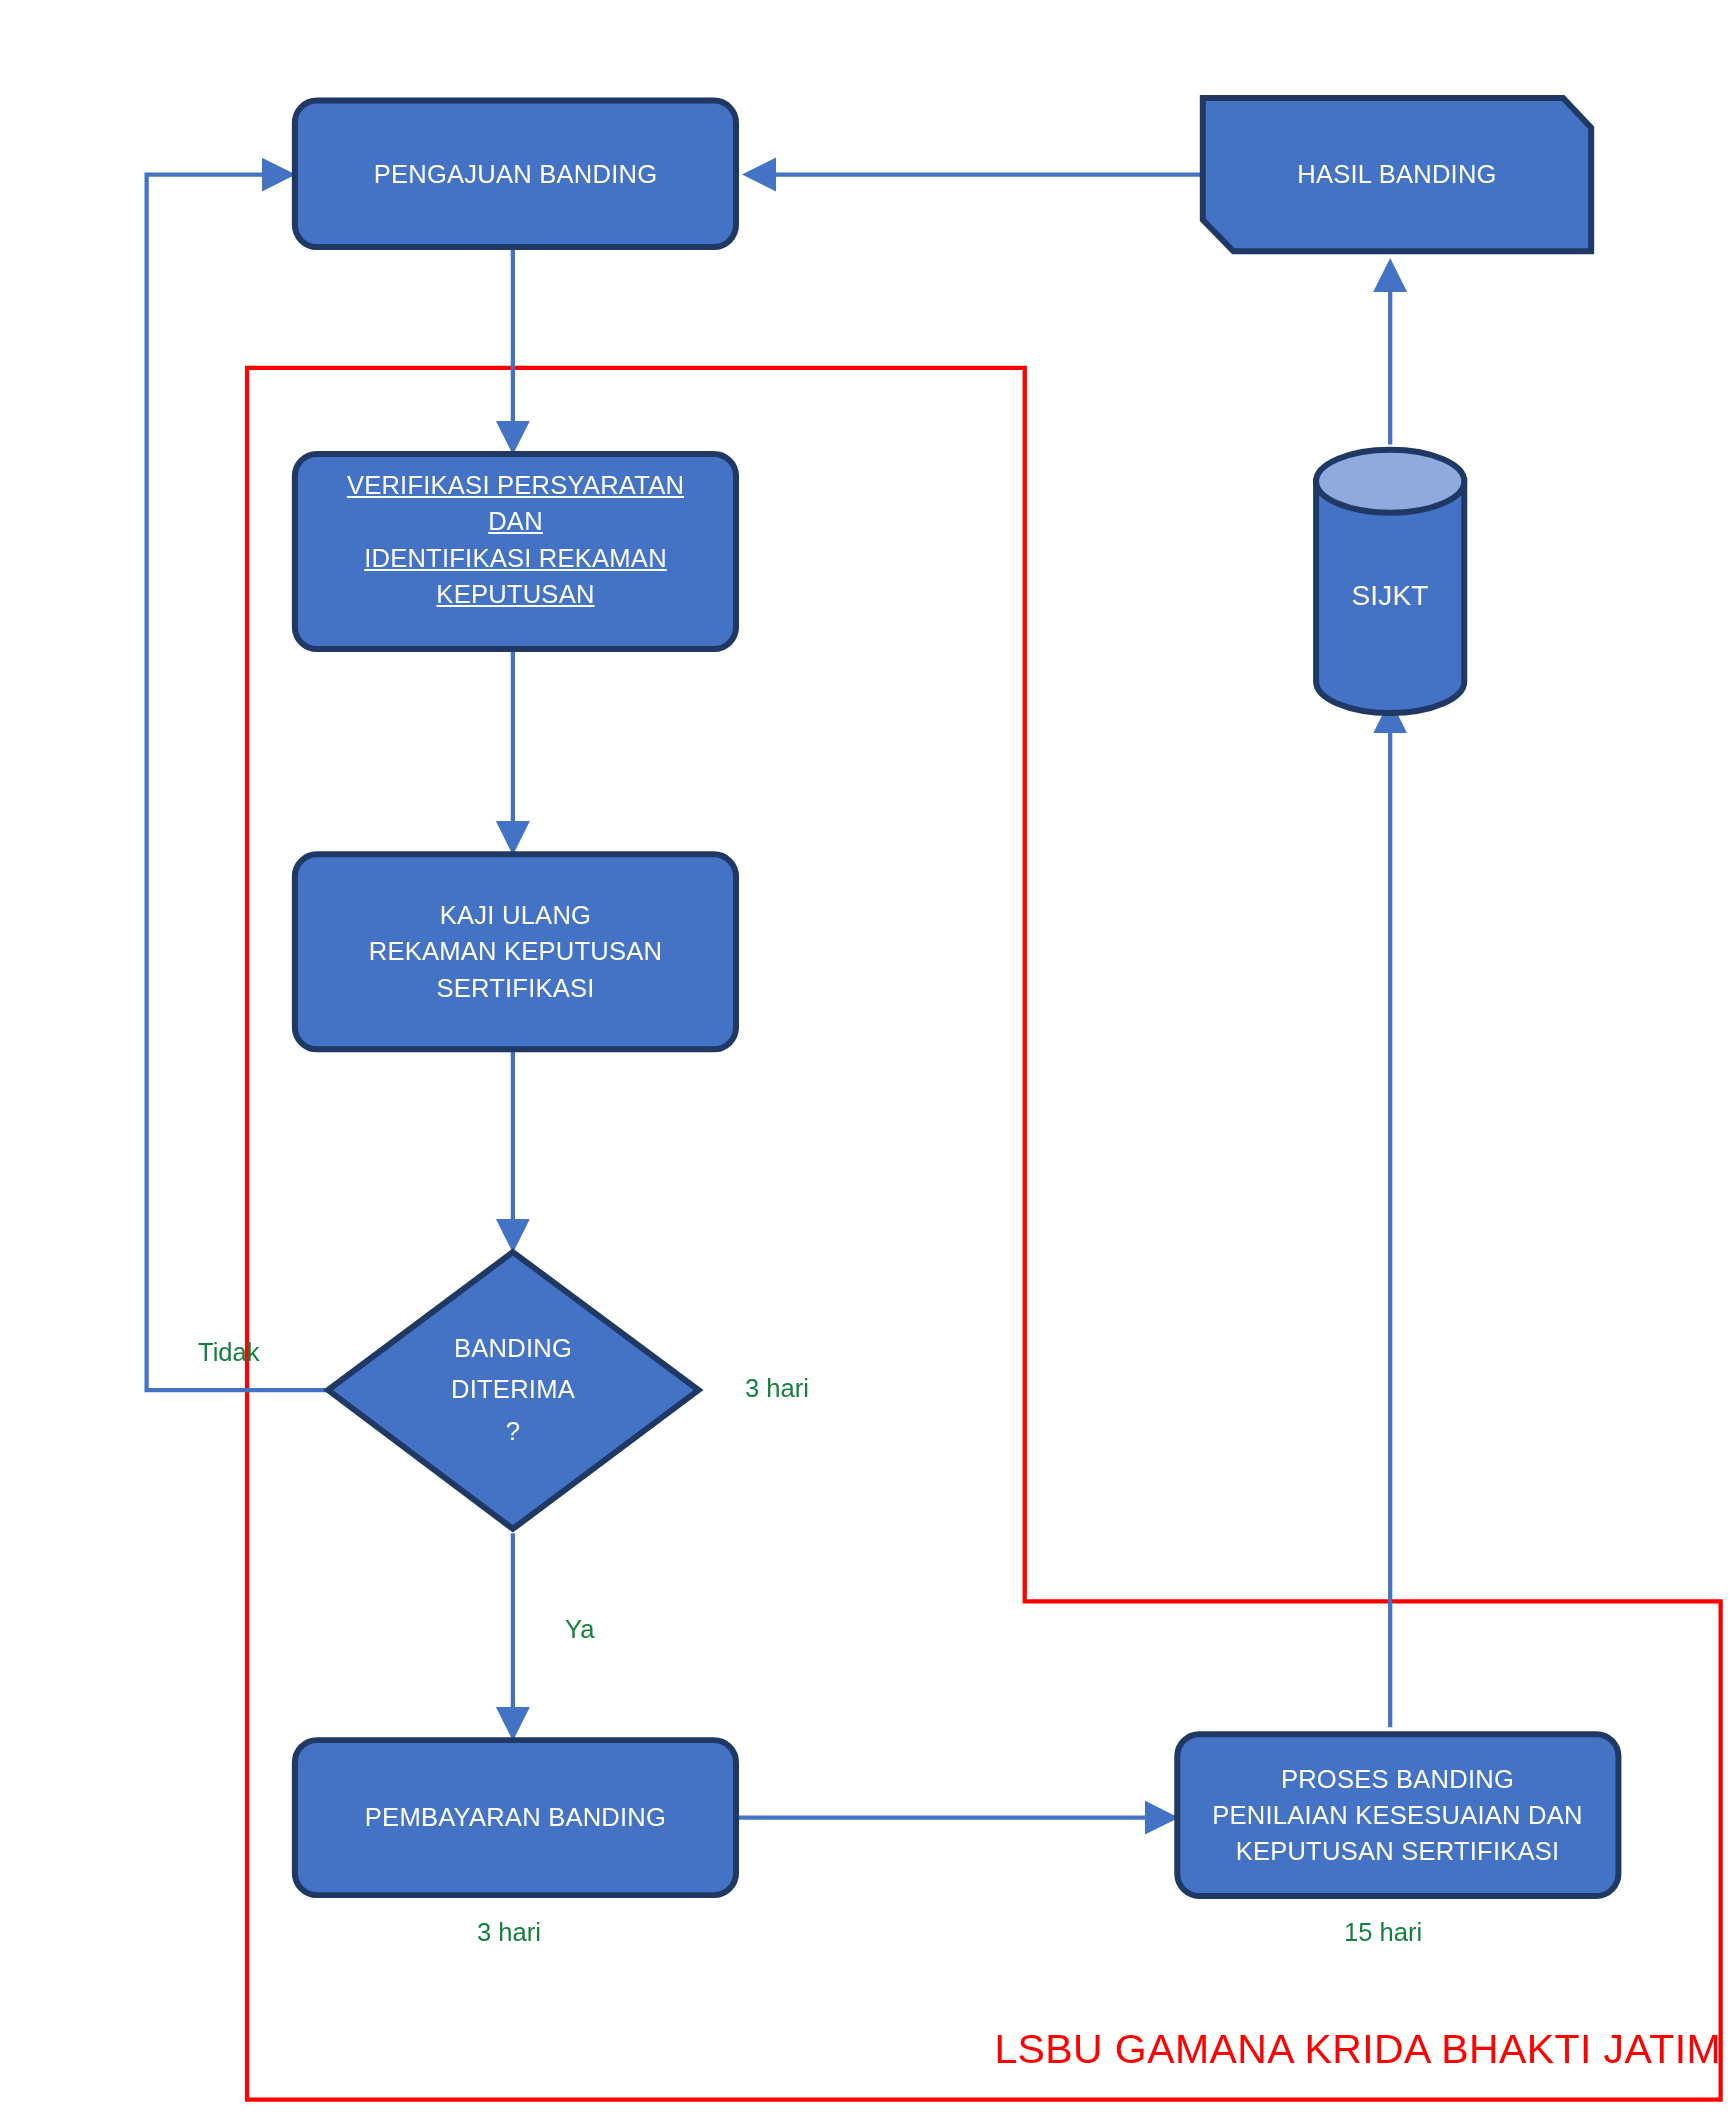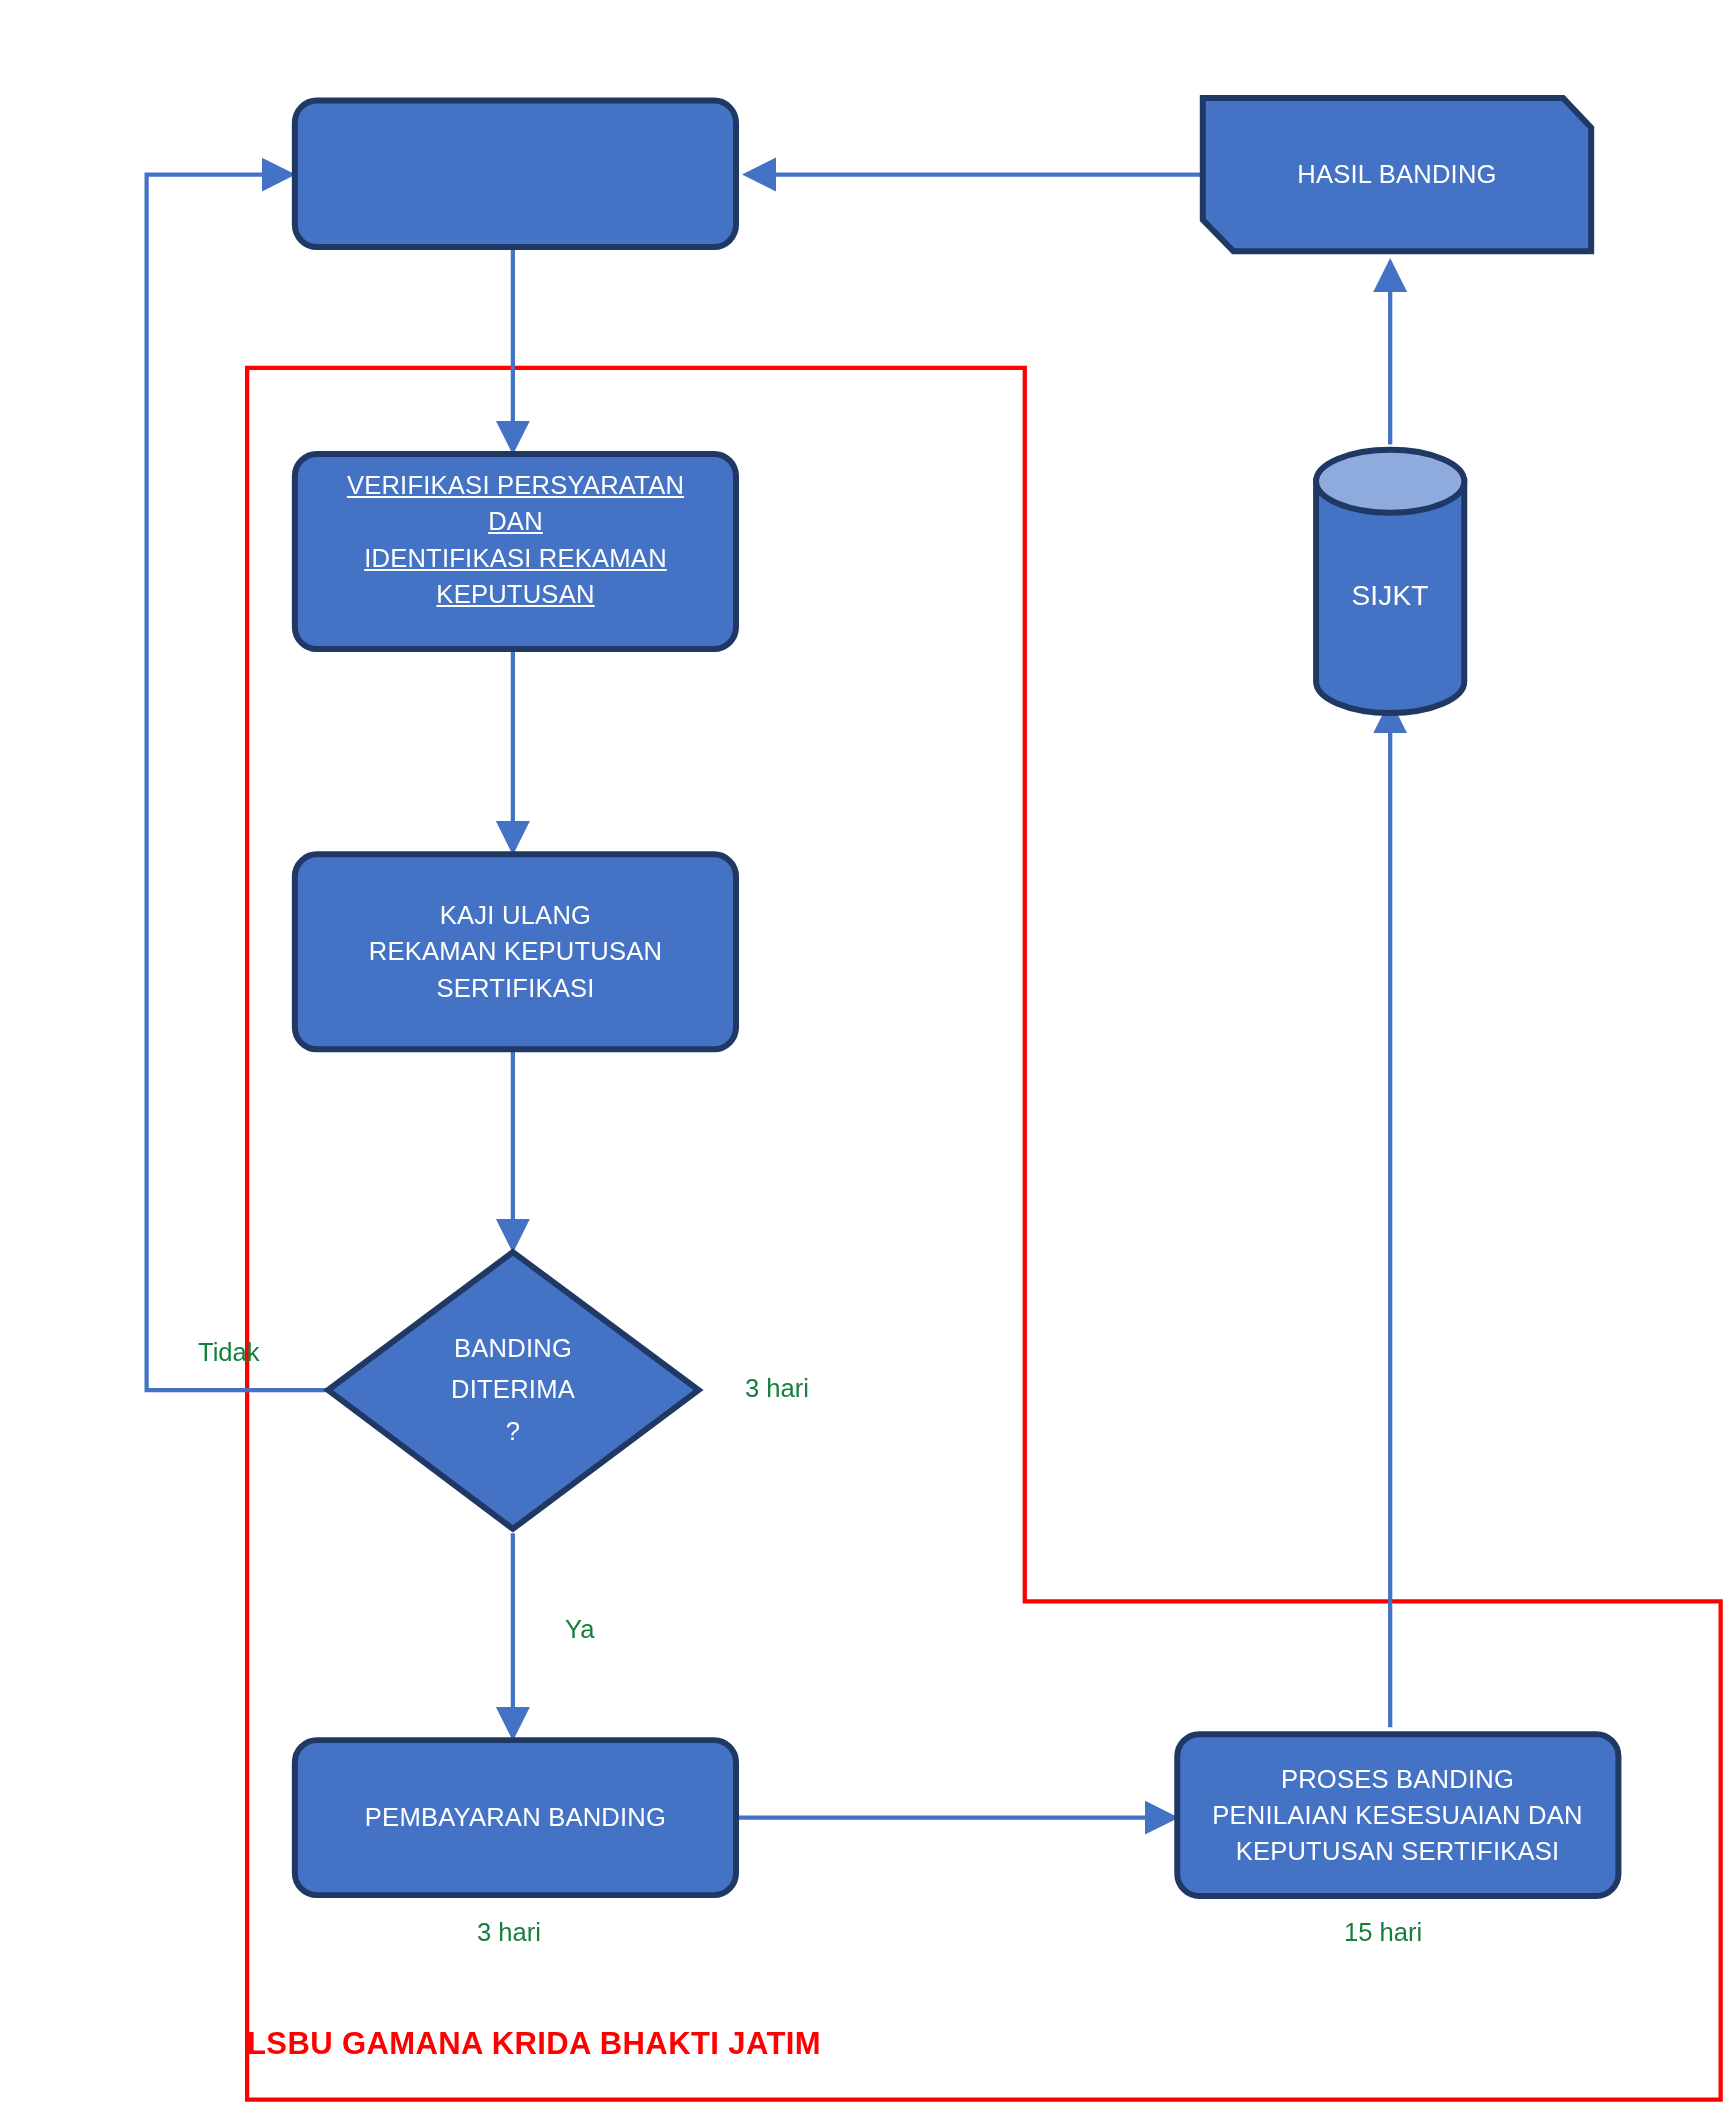--- a/index.html
+++ b/index.html
@@ -44,25 +44,25 @@
     color: #15803d;
     font-family: "Liberation Sans", sans-serif;
     font-size: 25.6px;
     line-height: 1.2;
     white-space: nowrap;
   }
   .boundary-title {
     position: absolute;
     color: #FF0000;
     font-family: "Liberation Sans", sans-serif;
-    font-weight: bold;
-    font-size: 31px;
+    font-weight: normal;
+    font-size: 41px;
     letter-spacing: 0.4px;
     white-space: nowrap;
-    text-align: left;
+    text-align: right;
   }
 </style>
 </head>
 <body>
 
 <div id="canvas">
 
   <svg class="layer" viewBox="0 0 2032 2489">
     <defs>
       <marker id="arrow-blue" markerWidth="12" markerHeight="12" refX="6.2" refY="4" orient="auto" markerUnits="strokeWidth">
@@ -103,20 +103,21 @@
     <rect x="346" y="2043" width="518" height="182" rx="26" ry="26" fill="#4472C4" stroke="#1F3864" stroke-width="7"></rect>
 
     <rect x="1382" y="2036" width="518" height="190" rx="26" ry="26" fill="#4472C4" stroke="#1F3864" stroke-width="7"></rect>
 
     <g>
       <path d="M 1545,565 L 1545,800 A 87,37 0 0 0 1719,800 L 1719,565 Z" fill="#4472C4" stroke="#1F3864" stroke-width="7"></path>
       <ellipse cx="1632" cy="565" rx="87" ry="37" fill="#8FAADC" stroke="#1F3864" stroke-width="7"></ellipse>
     </g>
   </svg>
 
+  <div class="node-label" style="left:295px; top:101px; width:441px; height:147px;">PENGAJUAN BANDING</div>
 
   <div class="node-label" style="left:1203px; top:98px; width:388px; height:153px;">HASIL BANDING</div>
 
   <div class="node-label" style="left:295px; top:442px; width:441px; height:195px;text-decoration:underline;">VERIFIKASI PERSYARATAN
 DAN
 IDENTIFIKASI REKAMAN
 KEPUTUSAN</div>
 
   <div class="node-label" style="left:295px; top:854px; width:441px; height:195px;">KAJI ULANG
 REKAMAN KEPUTUSAN

